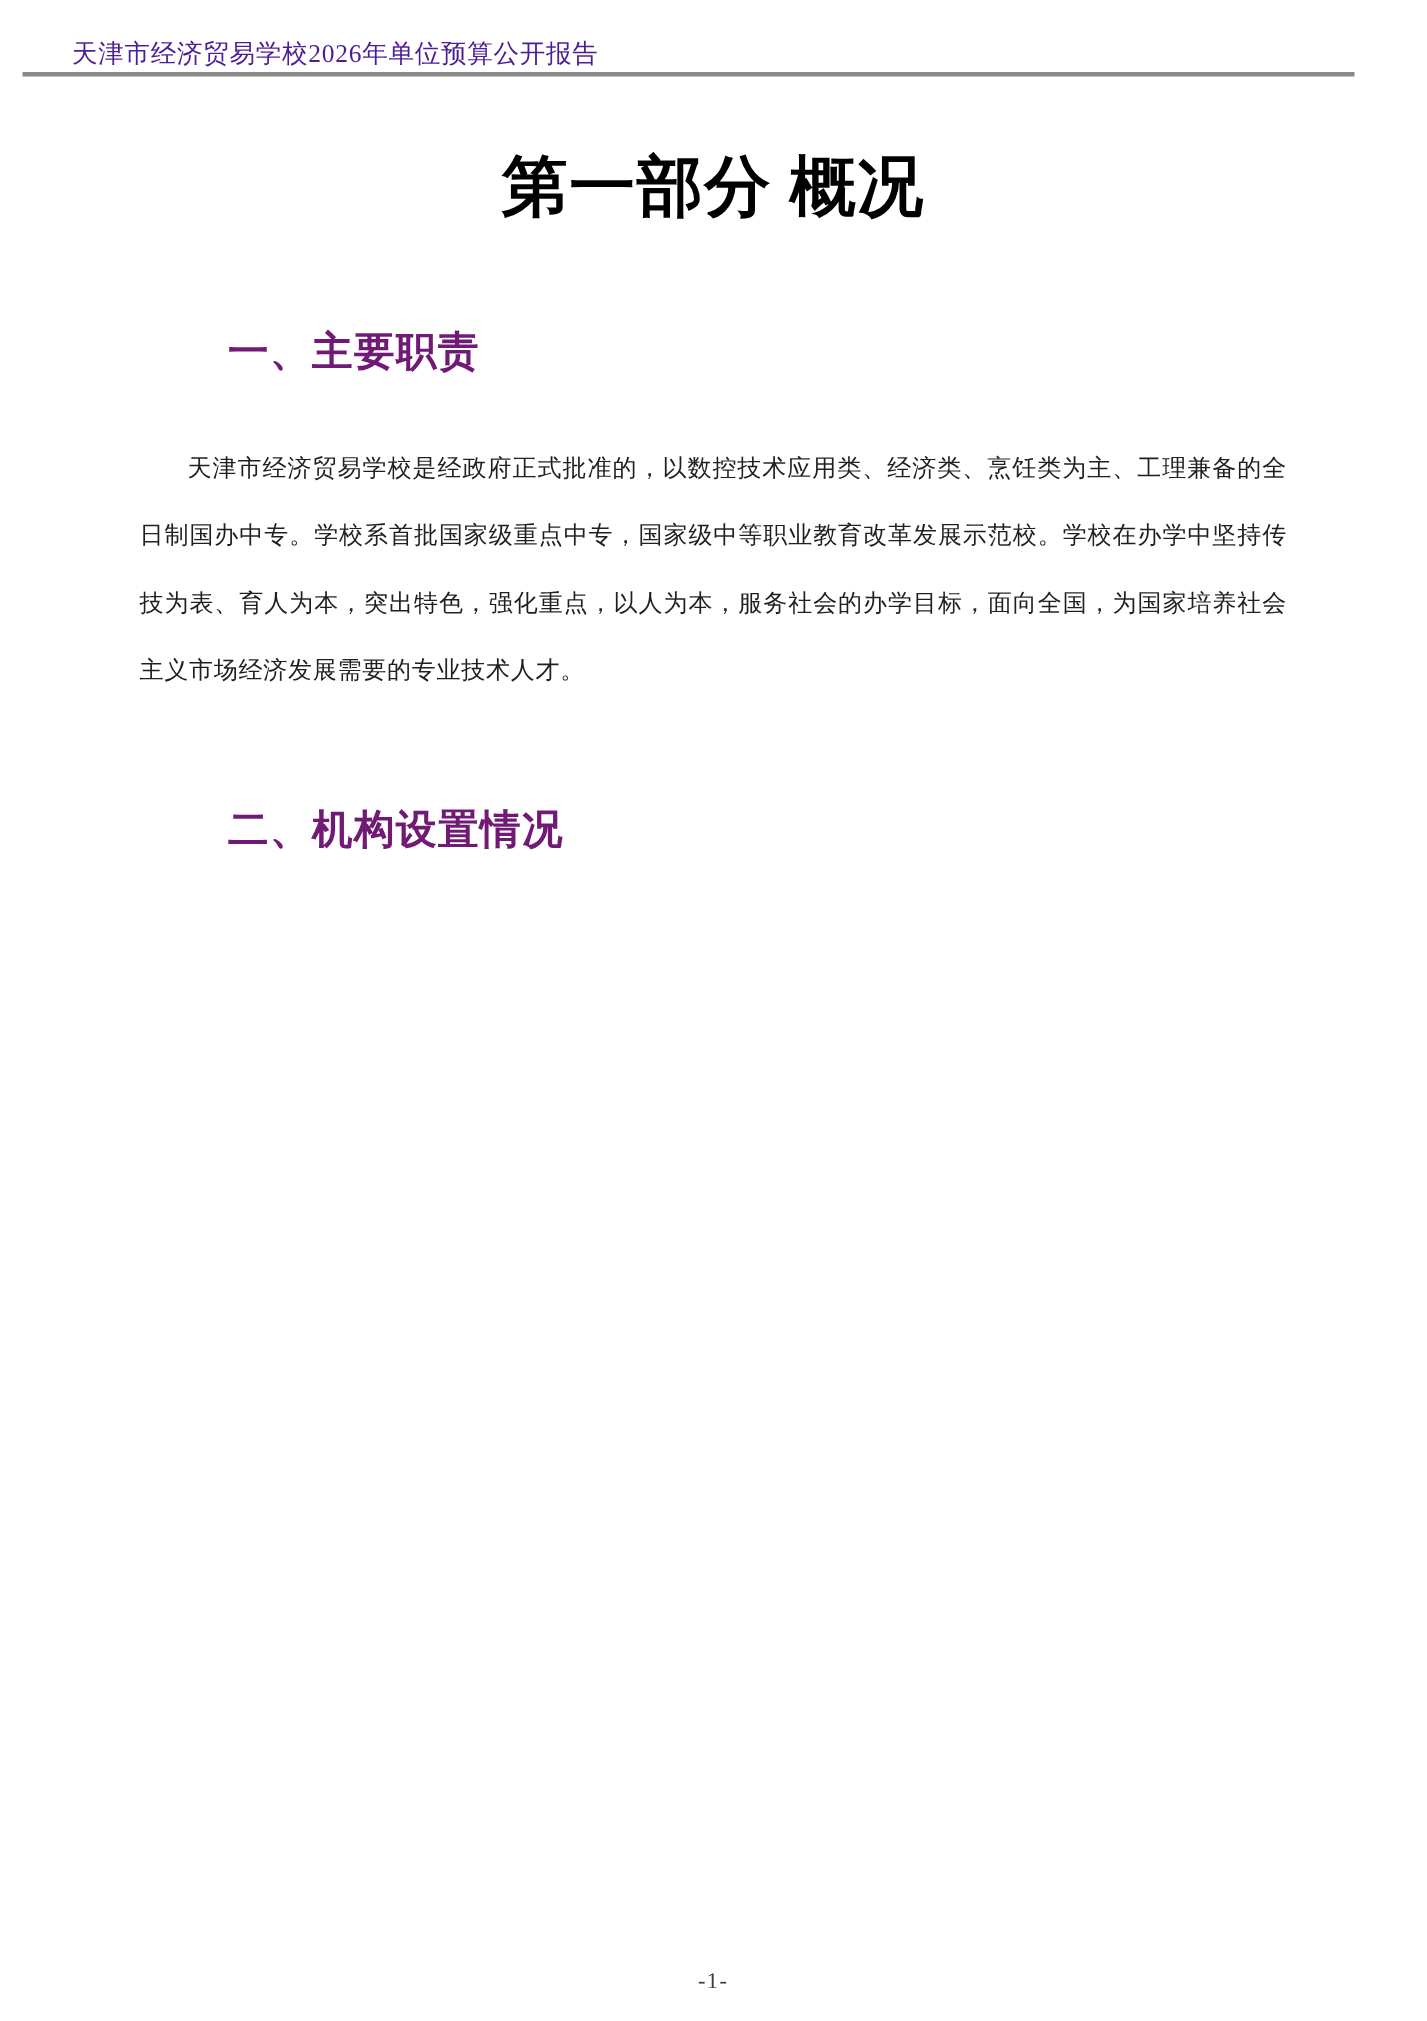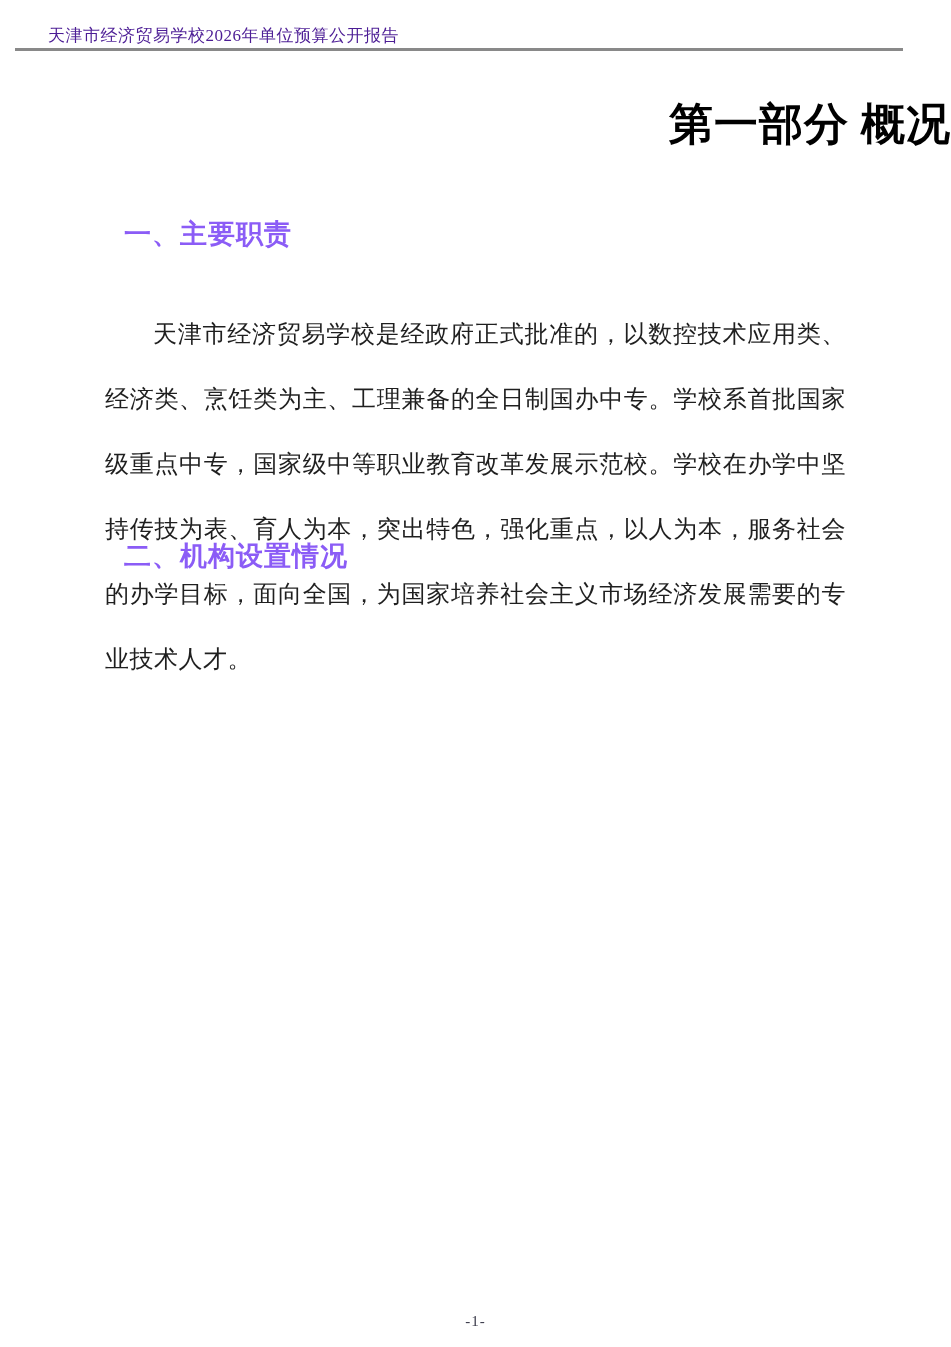--- a/index.html
+++ b/index.html
@@ -37,48 +37,48 @@
     height: 3px;
     background: #898989;
   }
   
   .doc-title {
     position: absolute;
     top: 96px;
     left: 0;
     width: 100%;
     margin: 0;
-    text-align: right;
+    text-align: center;
     font-size: 44px;
     line-height: 58px;
     font-weight: bold;
     color: #000000;
     font-family: "Liberation Serif", "DejaVu Serif", serif;
     letter-spacing: 1px;
   }
   
   .sec-heading {
     position: absolute;
-    left: 124px;
+    left: 152px;
     margin: 0;
     font-size: 27px;
     line-height: 31px;
     font-weight: bold;
-    color: #8b5cf6;
+    color: #701a75;
     font-family: "Liberation Sans", "DejaVu Sans", sans-serif;
     letter-spacing: 1px;
     white-space: nowrap;
   }
   .heading-1 { top: 219px; }
-  .heading-2 { top: 541px; }
+  .heading-2 { top: 541px; font-family: Liberation Mono, monospace; }
   
   .para {
-    margin: 12px;
-    font-size: 24px;
-    line-height: 65px;
+    margin: 0;
+    font-size: 16px;
+    line-height: 45px;
     letter-spacing: 0.5px;
     text-align: justify;
     text-indent: 2em;
     color: #1f1f1f;
   }
   .para-block-1 {
     position: absolute;
     left: 93px;
     top: 290px;
     width: 765px;

